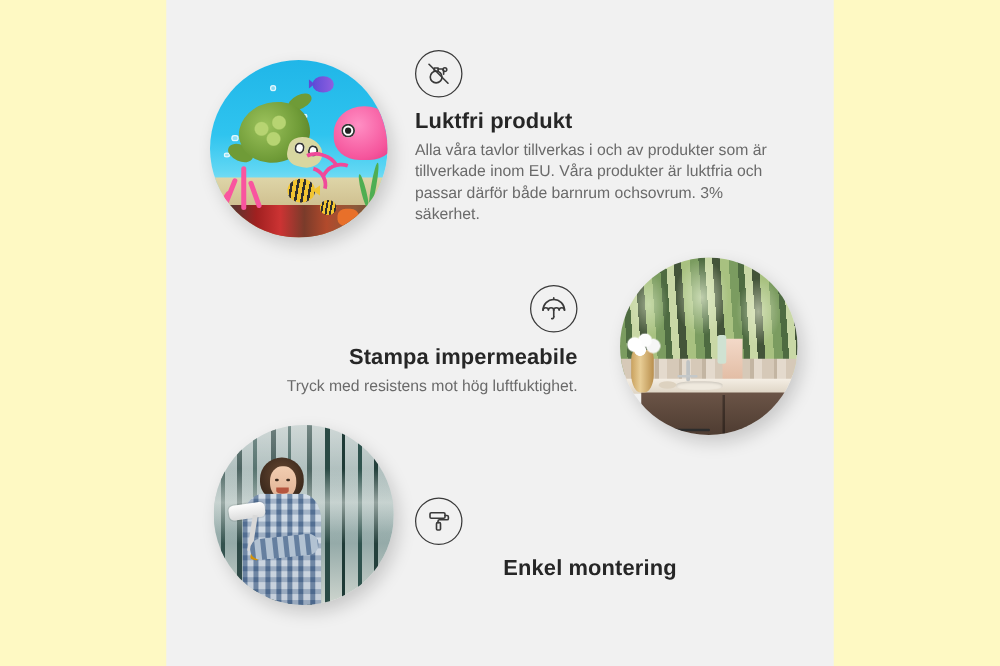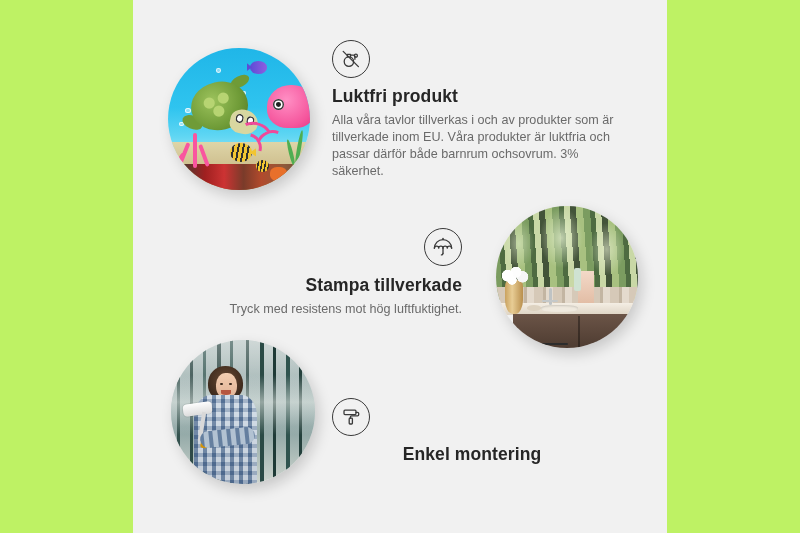--- a/index.html
+++ b/index.html
@@ -9,21 +9,21 @@
     height: 533px;
     background: #ffffff;
     font-family: "Liberation Sans", sans-serif;
     overflow: hidden;
   }
 
   #stage {
     position: relative;
     width: 800px;
     height: 533px;
-    background: #bef264;
+    background: #fef9c3;
   }
 
   
   .panel {
     position: absolute;
     left: 133px;
     top: 0;
     width: 534px;
     height: 533px;
     background: #f1f1f1;
@@ -436,21 +436,21 @@
   <div class="feature" id="feature-waterproof">
     <div class="icon-badge">
       <svg width="24" height="24" viewBox="0 0 24 24" fill="none" stroke="#3a3a3a" stroke-width="1.3" stroke-linecap="round" stroke-linejoin="round">
         <path d="M3.4 13.2a8.6 8.6 0 0 1 17.2 0"></path>
         <path d="M3.4 13.2c0-1.1.95-2 2.15-2s2.15.9 2.15 2c0-1.1.95-2 2.15-2s2.15.9 2.15 2c0-1.1.95-2 2.15-2s2.15.9 2.15 2c0-1.1.95-2 2.15-2s2.15.9 2.15 2"></path>
         <path d="M12 13.2v5.1"></path>
         <path d="M12 18.3a1.6 1.6 0 0 1-1.6 1.6"></path>
         <path d="M12 4.6V3.3"></path>
       </svg>
     </div>
-    <h2>Stampa tillverkade</h2>
+    <h2>Stampa impermeabile</h2>
     <p>Tryck med resistens mot hög luftfuktighet.</p>
   </div>
 
   <div class="feature" id="feature-assembly">
     <div class="icon-badge">
       <svg width="24" height="24" viewBox="0 0 24 24" fill="none" stroke="#3a3a3a" stroke-width="1.3" stroke-linecap="round" stroke-linejoin="round">
         <rect x="5" y="5.2" width="12" height="4.4" rx="1"></rect>
         <path d="M17 7.4h1.6c.6 0 1.1.5 1.1 1.1v1.2c0 .6-.5 1.1-1.1 1.1h-6.1c-.6 0-1.1.5-1.1 1.1v1.3"></path>
         <rect x="10.2" y="13.1" width="3.2" height="5.9" rx="0.8"></rect>
       </svg>

